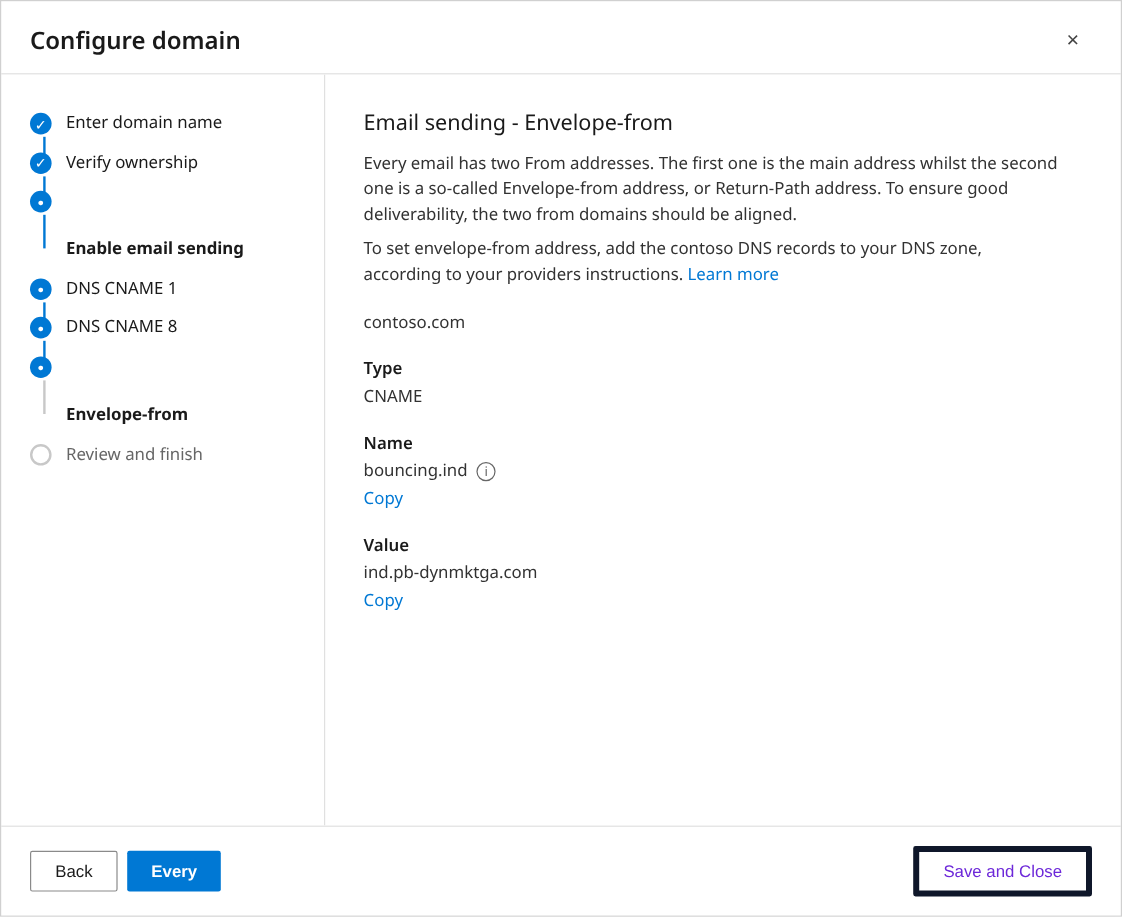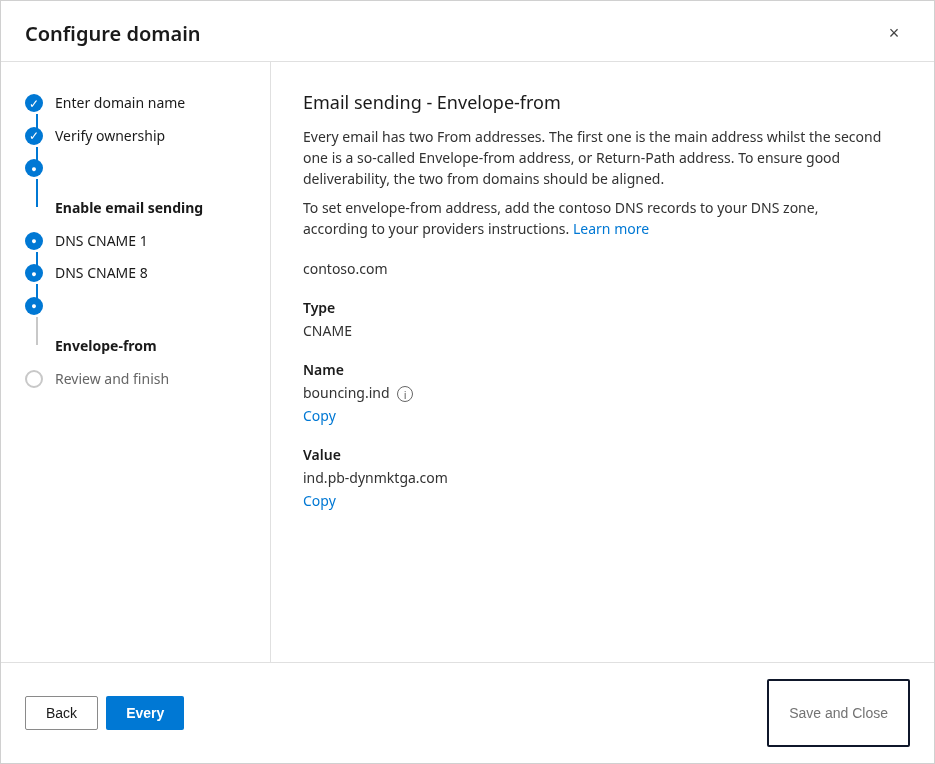--- a/index.html
+++ b/index.html
@@ -196,24 +196,24 @@
       padding: 8px 20px;
       border: none;
       background: #0078d4;
       color: white;
       font-size: 14px;
       font-weight: 600;
       cursor: pointer;
       border-radius: 2px;
     }
     .btn-save {
-      padding: 24px 20px;
-      border: 2px solid #0f172a;
+      padding: 8px 20px;
+      border: 5px solid #0f172a;
       background: white;
-      color: #737373;
+      color: #6d28d9;
       font-size: 14px;
       cursor: pointer;
       border-radius: 2px;
     }
     .checkmark {
       font-size: 12px;
     }
   </style>
 </head>
 <body>

